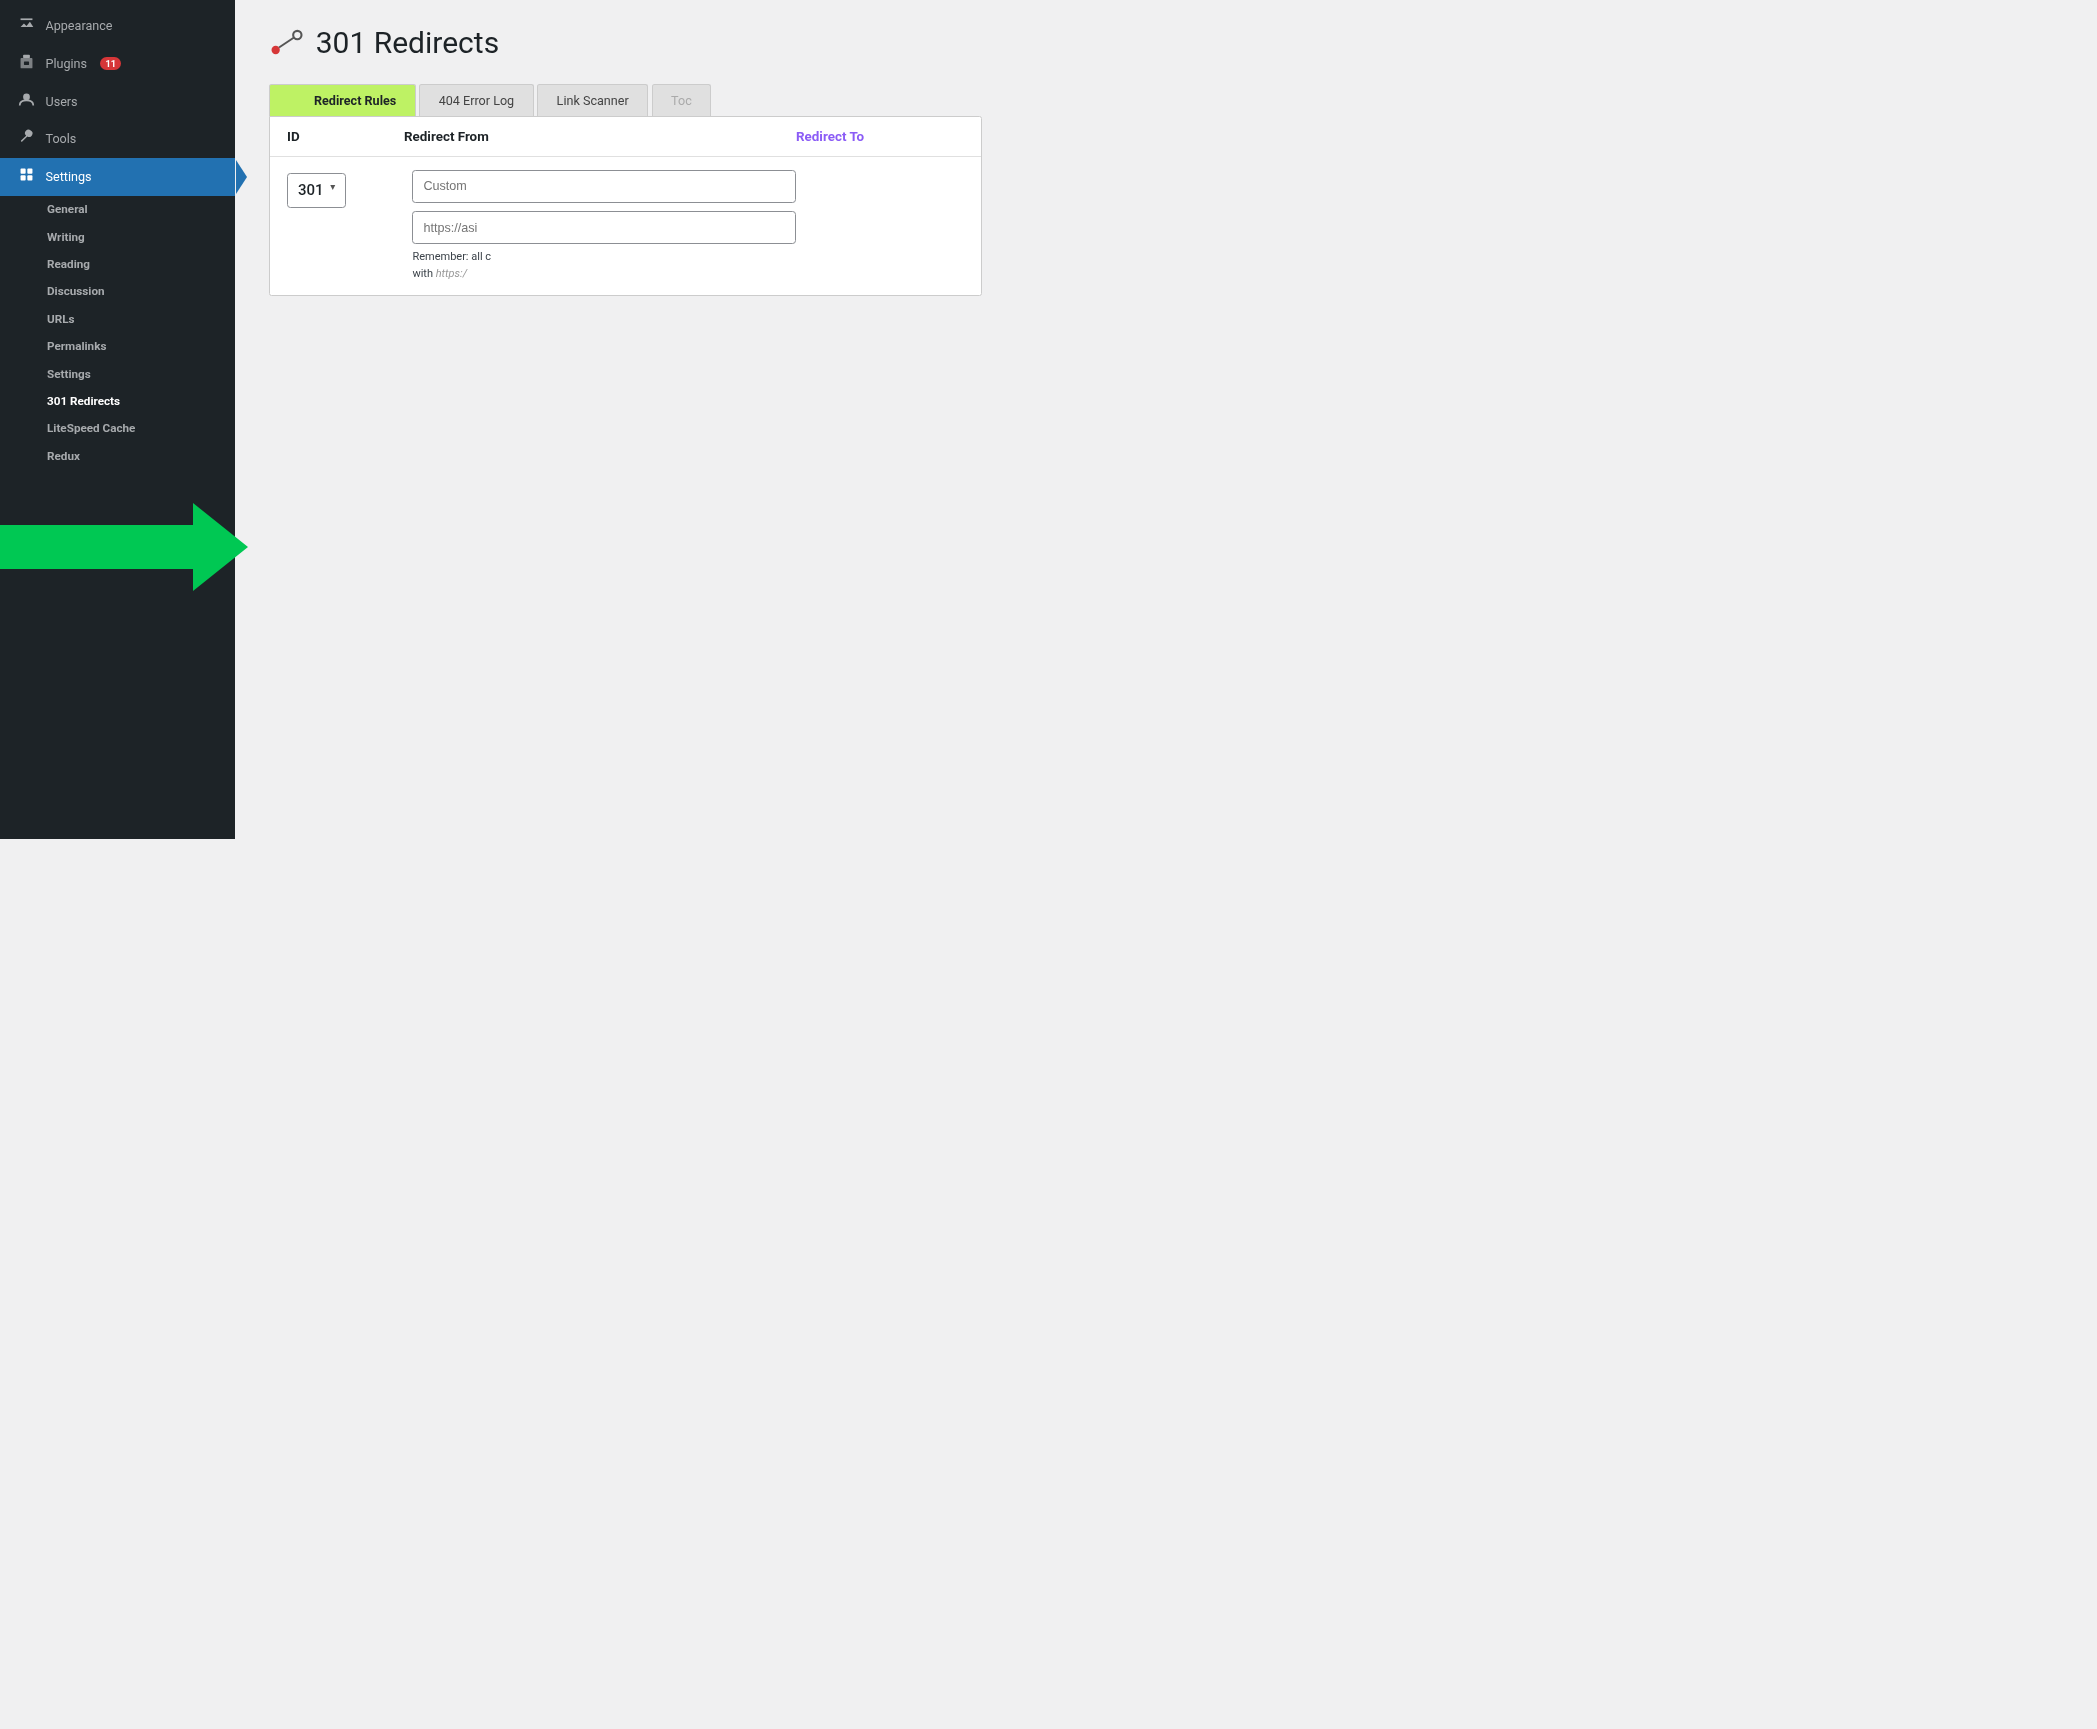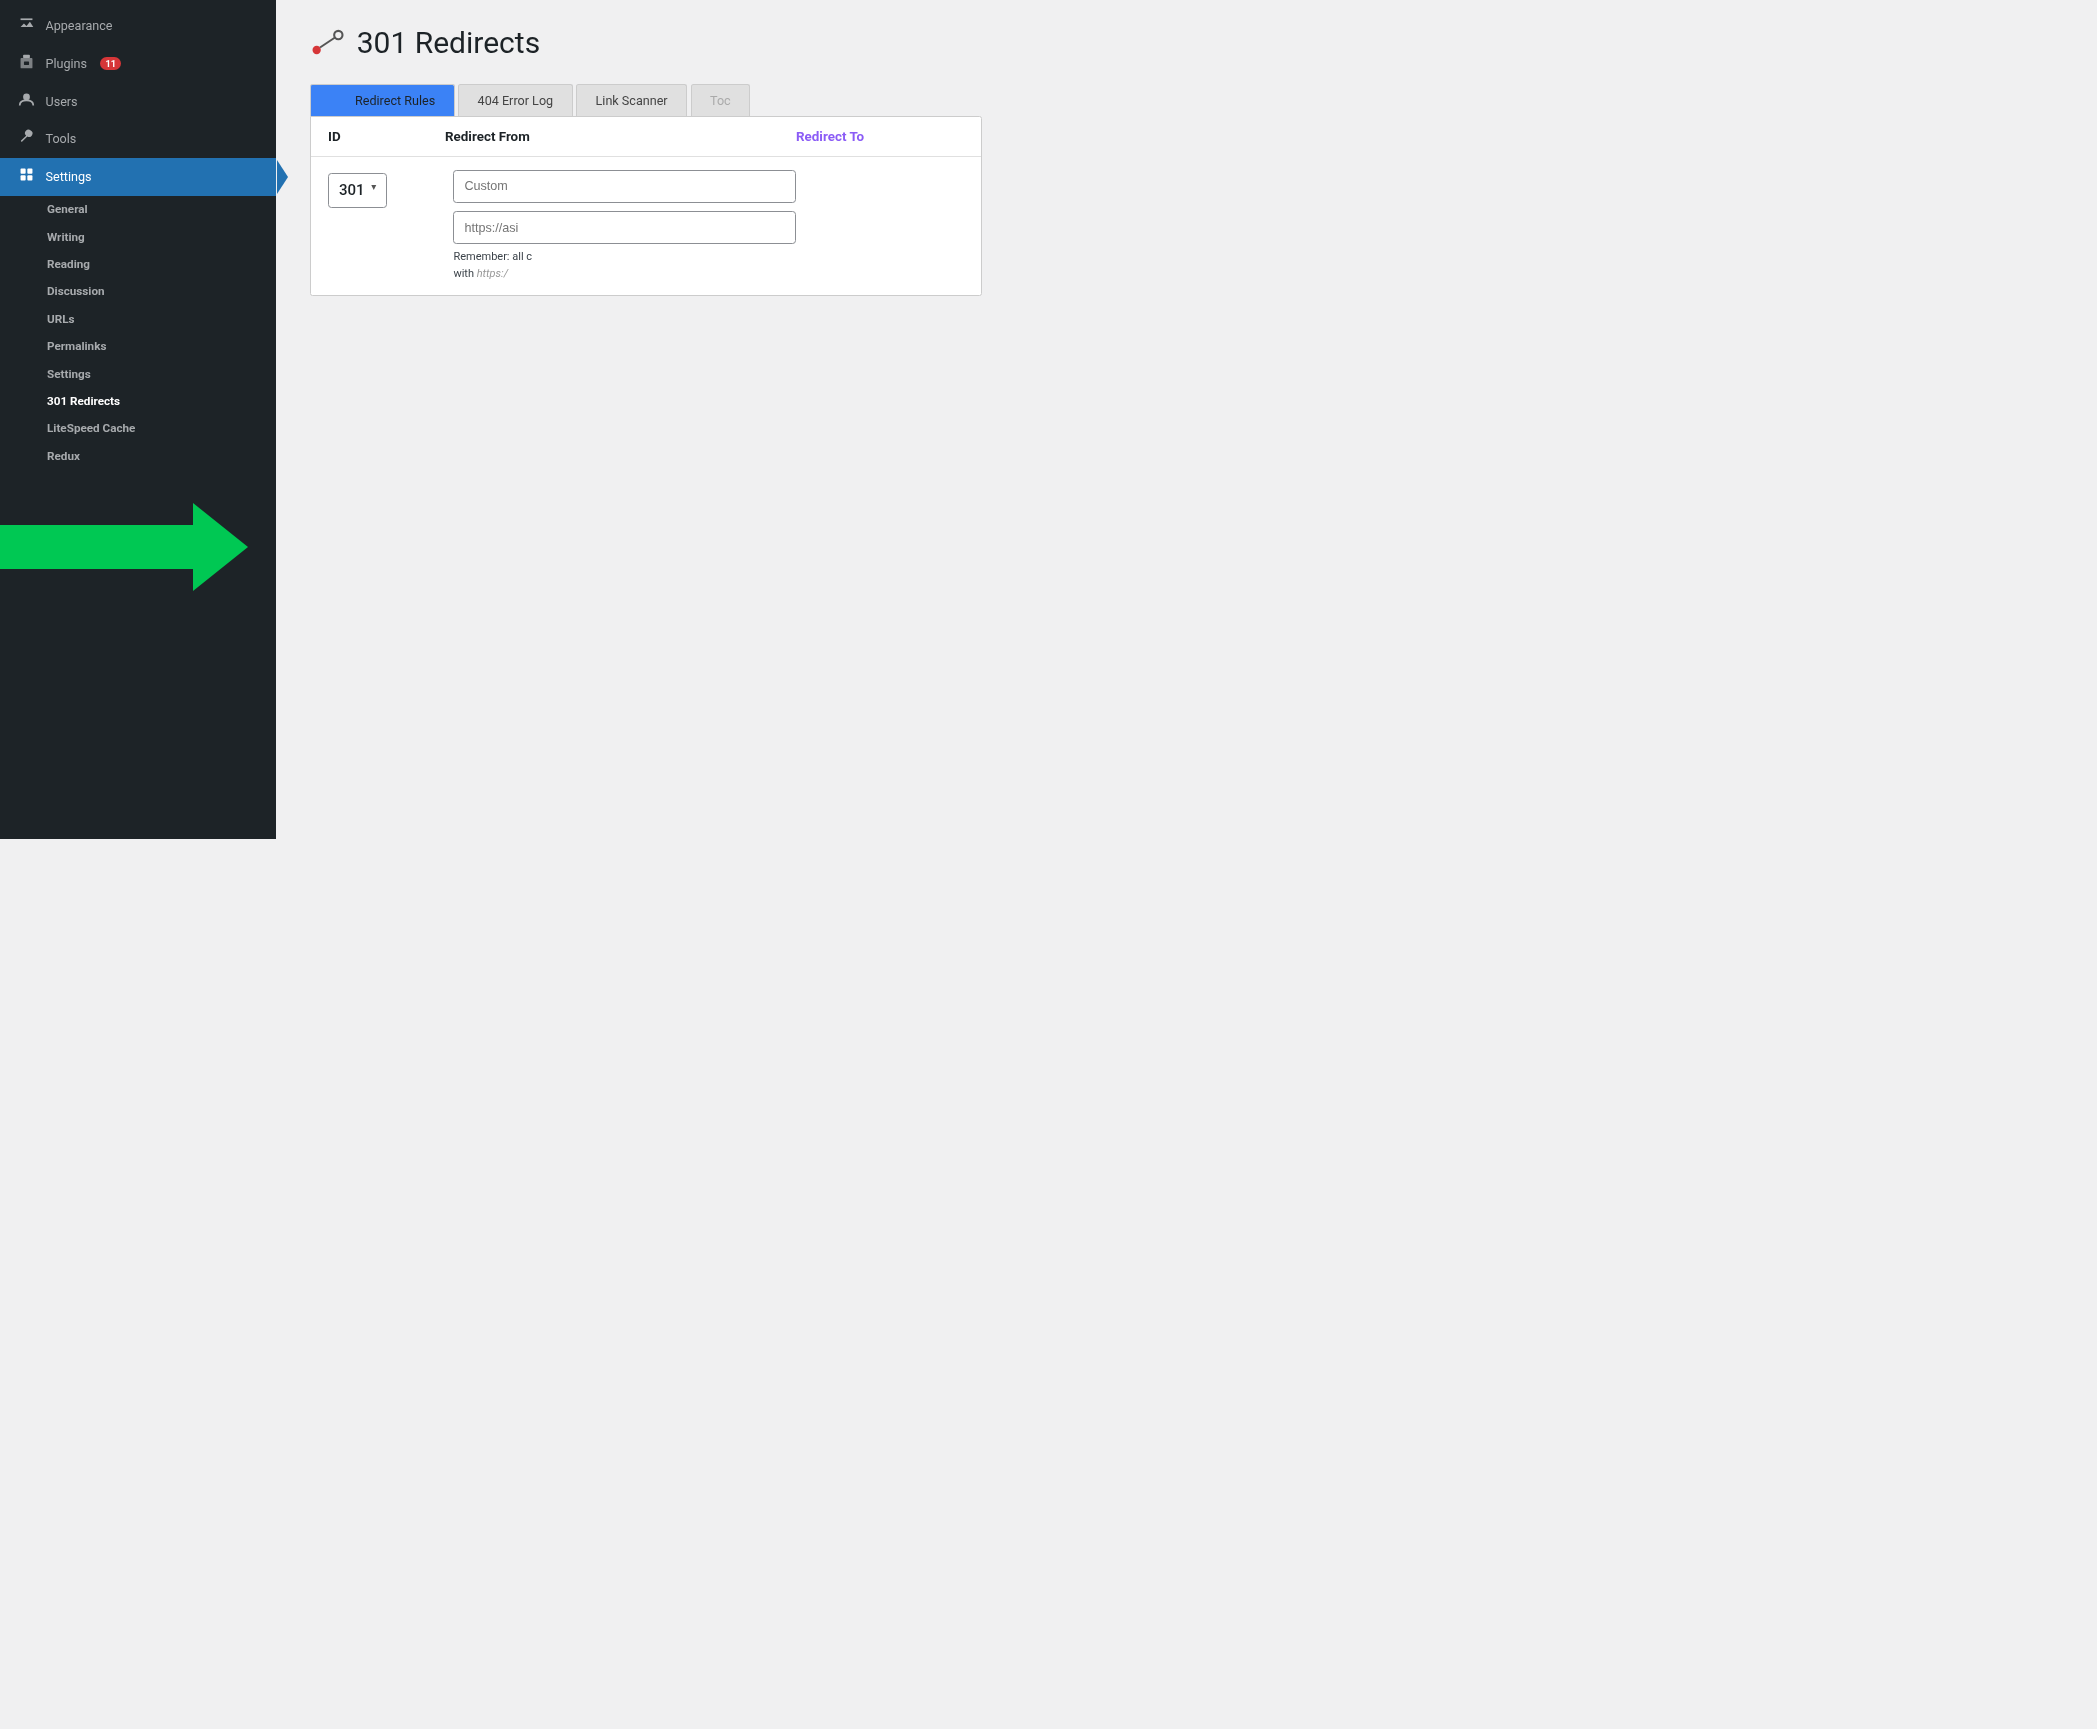--- a/index.html
+++ b/index.html
@@ -6,21 +6,21 @@
     body {
       font-family: -apple-system, BlinkMacSystemFont, "Segoe UI", Roboto, sans-serif;
       background: #f0f0f1;
       display: flex;
       width: 1007px;
       min-height: 839px;
     }
 
     
     #sidebar {
-      width: 276px;
+      width: 235px;
       background: #1d2327;
       color: #a7aaad;
       flex-shrink: 0;
       padding-top: 6.7px;
     }
 
     .sidebar-item {
       display: flex;
       align-items: center;
       gap: 10px;
@@ -115,23 +115,23 @@
       background: #e0e0e0;
       border: 0.8px solid #ccc;
       border-bottom: none;
       cursor: pointer;
       color: #444;
       margin-right: 3.4px;
       border-radius: 2.5px 2.5px 0 0;
     }
 
     .tab.active {
-      background: #3b82f6;
+      background: #bef264;
       border-color: #ccc;
-      font-weight: 400;
+      font-weight: 700;
       color: #1d2327;
       padding-left: 44px;
     }
 
     .tab.faded {
       color: #aaa;
     }
 
     
     .table-container {

